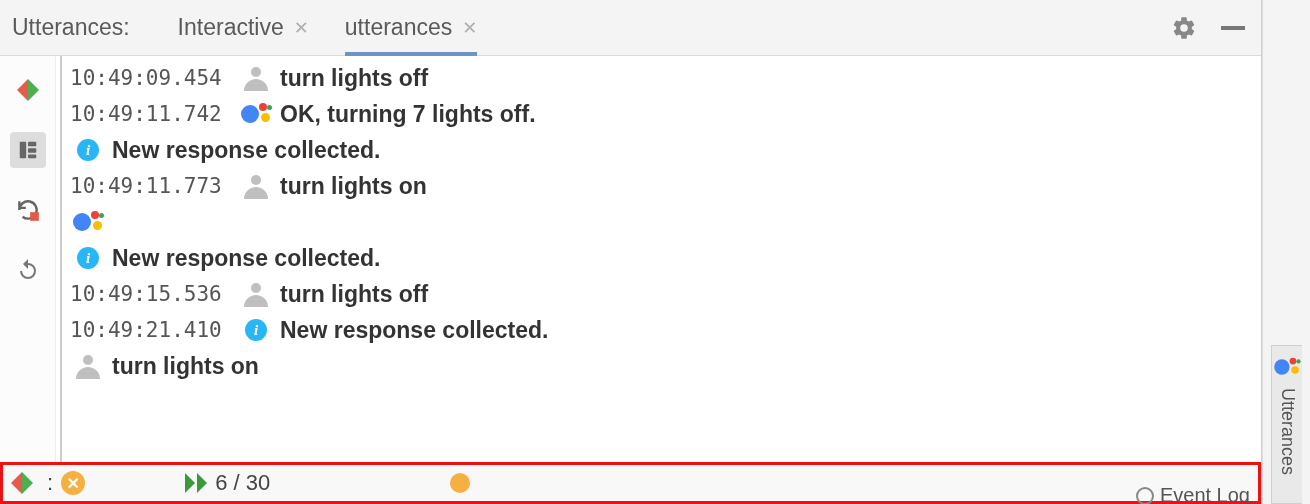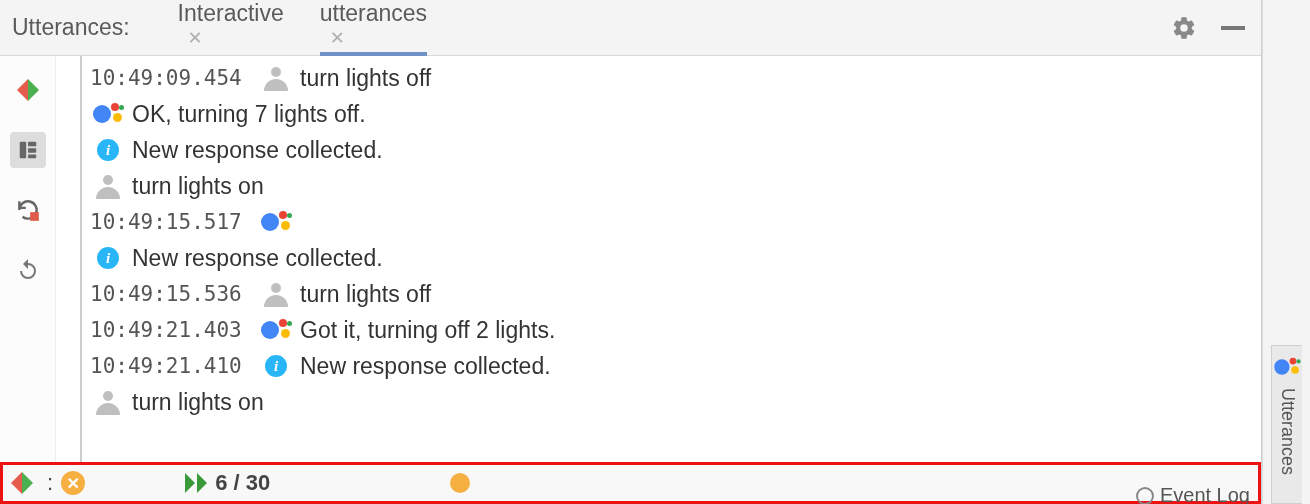--- a/index.html
+++ b/index.html
@@ -1,54 +1,54 @@
 <!DOCTYPE html>
 <html><head>
 <meta charset="utf-8">
 <style>
   * { box-sizing: border-box; margin: 0; padding: 0; }
   html, body { width: 1310px; height: 504px; overflow: hidden; font-family: -apple-system, "Helvetica Neue", Arial, sans-serif; background: #f6f6f6; }
   .app { display: flex; width: 100%; height: 100%; }
   .main { flex: 1; display: flex; flex-direction: column; border-right: 1px solid #d0d0d0; background: #fff; }
   .header { height: 56px; display: flex; align-items: center; padding: 0 12px; border-bottom: 1px solid #d9d9d9; background: #f4f4f4; }
   .header .title { font-size: 23px; color: #5a5a5a; margin-right: 48px; }
-  .tab { display: flex; align-items: flex-start; font-size: 23px; color: #5a5a5a; margin-right: 36px; position: relative; height: 100%; flex-direction: column; }
+  .tab { display: flex; align-items: center; font-size: 23px; color: #5a5a5a; margin-right: 36px; position: relative; height: 100%; }
   .tab .close { margin-left: 10px; color: #b0b0b0; font-size: 18px; }
   .tab.active::after { content: ""; position: absolute; left: 0; right: 0; bottom: -1px; height: 4px; background: #6e91c8; }
   .spacer { flex: 1; }
   .gear { color: #888; display:flex; align-items:center; }
   .minbtn { width: 24px; height: 4px; background: #777; margin-left: 24px; margin-right: 4px; }
   .body { flex: 1; display: flex; overflow: hidden; }
   .sidebar { width: 56px; display: flex; flex-direction: column; align-items: center; padding-top: 16px; gap: 24px; border-right: 1px solid #eee; background: #fcfcfc; }
   .sb-btn { width: 36px; height: 36px; display:flex; align-items:center; justify-content:center; border-radius:4px; }
   .sb-btn.active { background: #ddd; }
   .runarrows { display:flex; gap:0; }
   .arrL { width:0;height:0;border-top:11px solid transparent;border-bottom:11px solid transparent;border-right:11px solid #e55c4d; }
   .arrR { width:0;height:0;border-top:11px solid transparent;border-bottom:11px solid transparent;border-left:11px solid #4caf50; }
-  .log { flex:1; overflow:hidden; padding: 4px 0 0 0; border-left: 2px solid #ccc; margin-left: 24px; }
+  .log { flex:1; overflow:hidden; padding: 4px 0 0 0; border-left: 2px solid #ccc; margin-left: 4px; }
   .row { display:flex; align-items:center; height:36px; padding-left: 8px; font-size: 23px; color:#333; white-space: nowrap; }
   .ts { font-family: Menlo, Consolas, monospace; font-size: 21px; color:#555; width: 168px; }
   .ic { width: 36px; display:flex; align-items:center; justify-content:center; }
-  .msg { margin-left: 6px; }
+  .msg { margin-left: 6px; font-weight: bold; }
   .user-ic { position:relative; width:24px; height:24px; }
   .user-ic .head { width:10px;height:10px;border-radius:50%;background:#bfbfbf;position:absolute;left:7px;top:1px; }
   .user-ic .body { width:24px;height:12px;border-radius:12px 12px 0 0;background:#bfbfbf;position:absolute;left:0;top:13px; }
   .asst-ic { position:relative; width:30px; height:26px; }
   .asst-ic .b { width:18px;height:18px;border-radius:50%;background:#4285f4;position:absolute;left:0;top:4px; }
   .asst-ic .r { width:8px;height:8px;border-radius:50%;background:#ea4335;position:absolute;left:18px;top:2px; }
   .asst-ic .y { width:9px;height:9px;border-radius:50%;background:#fbbc05;position:absolute;left:20px;top:12px; }
   .asst-ic .g { width:5px;height:5px;border-radius:50%;background:#34a853;position:absolute;left:26px;top:4px; }
   .info-ic { width:22px;height:22px;border-radius:50%;background:#29b6f6;color:#fff;display:flex;align-items:center;justify-content:center;font-weight:bold;font-size:15px;font-family:Georgia,serif;font-style:italic; }
   .footer { height: 42px; border: 3px solid #e11; display:flex; align-items:center; padding: 0 8px; background:#f8f8f8; font-size:22px; color:#444; }
   .footer .runarrows { margin-right: 6px; }
   .colon { margin: 0 8px; }
   .x-ic { width:24px;height:24px;border-radius:50%;background:#f6b042;color:#fff;display:flex;align-items:center;justify-content:center;font-weight:bold;font-size:16px; }
   .dbl-arr { display:flex; gap:2px; margin-left: 100px; }
   .arrRg { width:0;height:0;border-top:10px solid transparent;border-bottom:10px solid transparent;border-left:10px solid #3a9a3a; }
-  .counter { margin-left: 8px; font-weight: bold; }
+  .counter { margin-left: 8px; }
   .dot-y { width:20px;height:20px;border-radius:50%;background:#f6b042; margin-left: 180px; margin-right: 12px; }
   .right { width: 48px; background:#f4f4f4; display:flex; flex-direction:column; align-items:center; justify-content:flex-end; border-left:1px solid #ddd; }
   .right .vtab { writing-mode: vertical-rl; font-size:18px; color:#555; padding: 8px 0 28px 0; display:flex; align-items:center; gap:8px; background:#e9e9e9; border:1px solid #cfcfcf; border-right:none; }
   .right .asst-ic { transform: scale(0.85); }
   .evt { position:absolute; right:60px; bottom:-3px; font-size:20px; color:#555; display:flex; align-items:center; gap:6px; }
   .evt .ring { width:18px;height:18px;border:2px solid #888;border-radius:50%; }
   .wrap { position:relative; width:100%; height:100%; }
 </style>
 </head>
 <body>
@@ -109,47 +109,48 @@
               <span class="ts">10:49:09.454</span>
               <div class="ic">
                 <div class="user-ic">
                   <div class="head"></div>
                   <div class="body"></div>
                 </div>
               </div>
               <span class="msg">turn lights off</span>
             </div>
             <div class="row">
+              <span class="ts">10:49:11.742</span>
               <div class="ic">
                 <div class="asst-ic">
                   <div class="b"></div>
                   <div class="r"></div>
                   <div class="y"></div>
                   <div class="g"></div>
                 </div>
               </div>
               <span class="msg">OK, turning 7 lights off.</span>
             </div>
             <div class="row">
               <div class="ic">
                 <div class="info-ic">i</div>
               </div>
               <span class="msg">New response collected.</span>
             </div>
             <div class="row">
+              <span class="ts">10:49:11.773</span>
               <div class="ic">
                 <div class="user-ic">
                   <div class="head"></div>
                   <div class="body"></div>
                 </div>
               </div>
               <span class="msg">turn lights on</span>
             </div>
             <div class="row">
-              <span class="ts">10:49:15.517</span>
               <div class="ic">
                 <div class="asst-ic">
                   <div class="b"></div>
                   <div class="r"></div>
                   <div class="y"></div>
                   <div class="g"></div>
                 </div>
               </div>
             </div>
             <div class="row">
@@ -160,32 +161,20 @@
             </div>
             <div class="row">
               <span class="ts">10:49:15.536</span>
               <div class="ic">
                 <div class="user-ic">
                   <div class="head"></div>
                   <div class="body"></div>
                 </div>
               </div>
               <span class="msg">turn lights off</span>
-            </div>
-            <div class="row">
-              <span class="ts">10:49:21.403</span>
-              <div class="ic">
-                <div class="asst-ic">
-                  <div class="b"></div>
-                  <div class="r"></div>
-                  <div class="y"></div>
-                  <div class="g"></div>
-                </div>
-              </div>
-              <span class="msg">Got it, turning off 2 lights.</span>
             </div>
             <div class="row">
               <span class="ts">10:49:21.410</span>
               <div class="ic">
                 <div class="info-ic">i</div>
               </div>
               <span class="msg">New response collected.</span>
             </div>
             <div class="row">
               <div class="ic">

